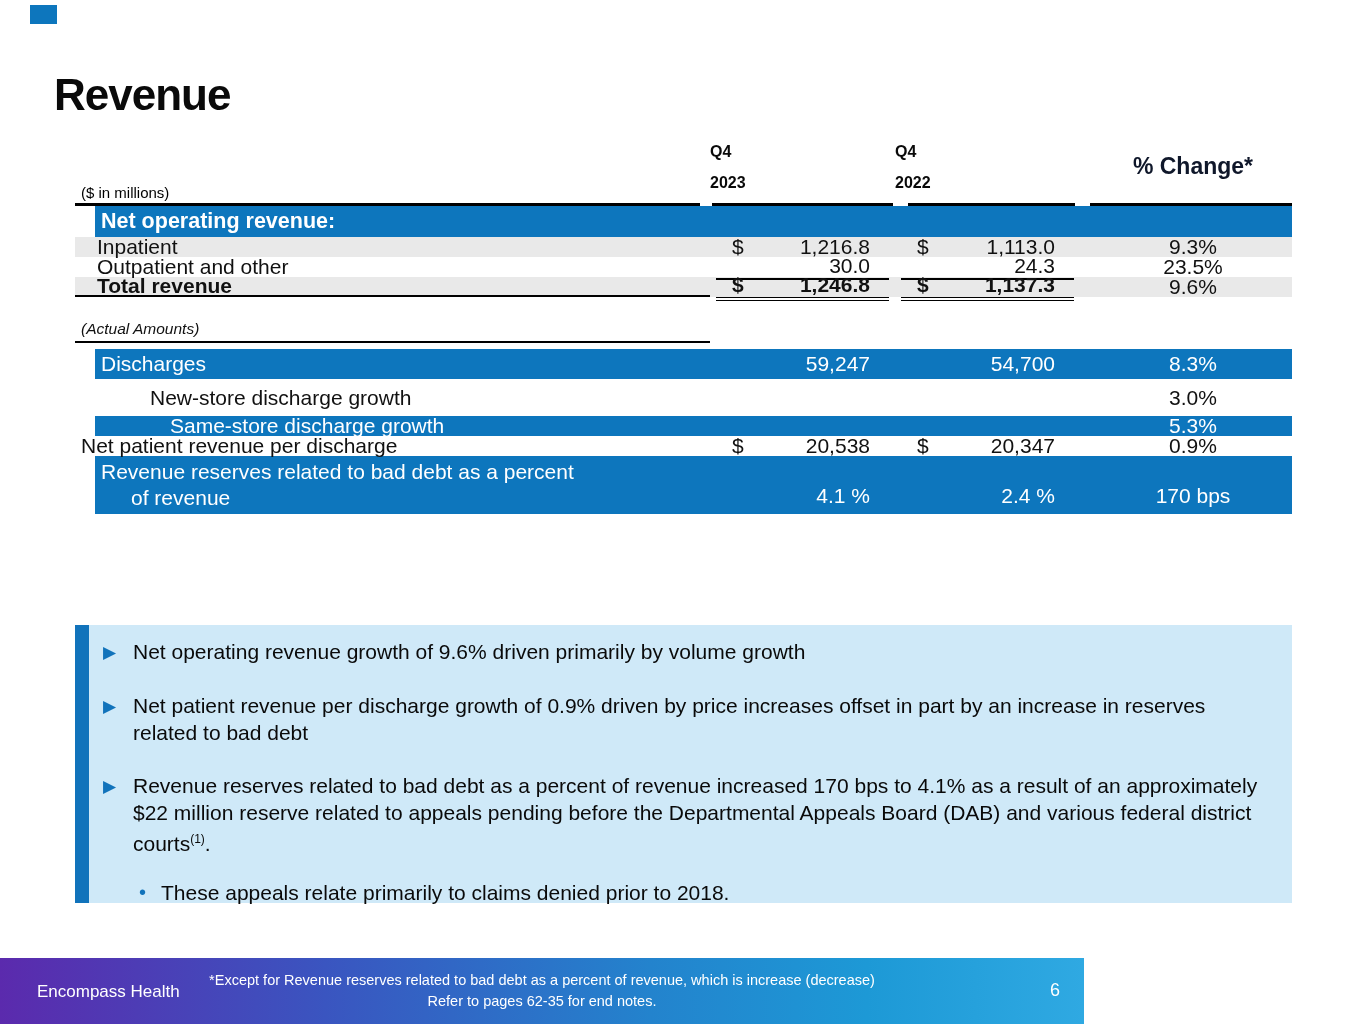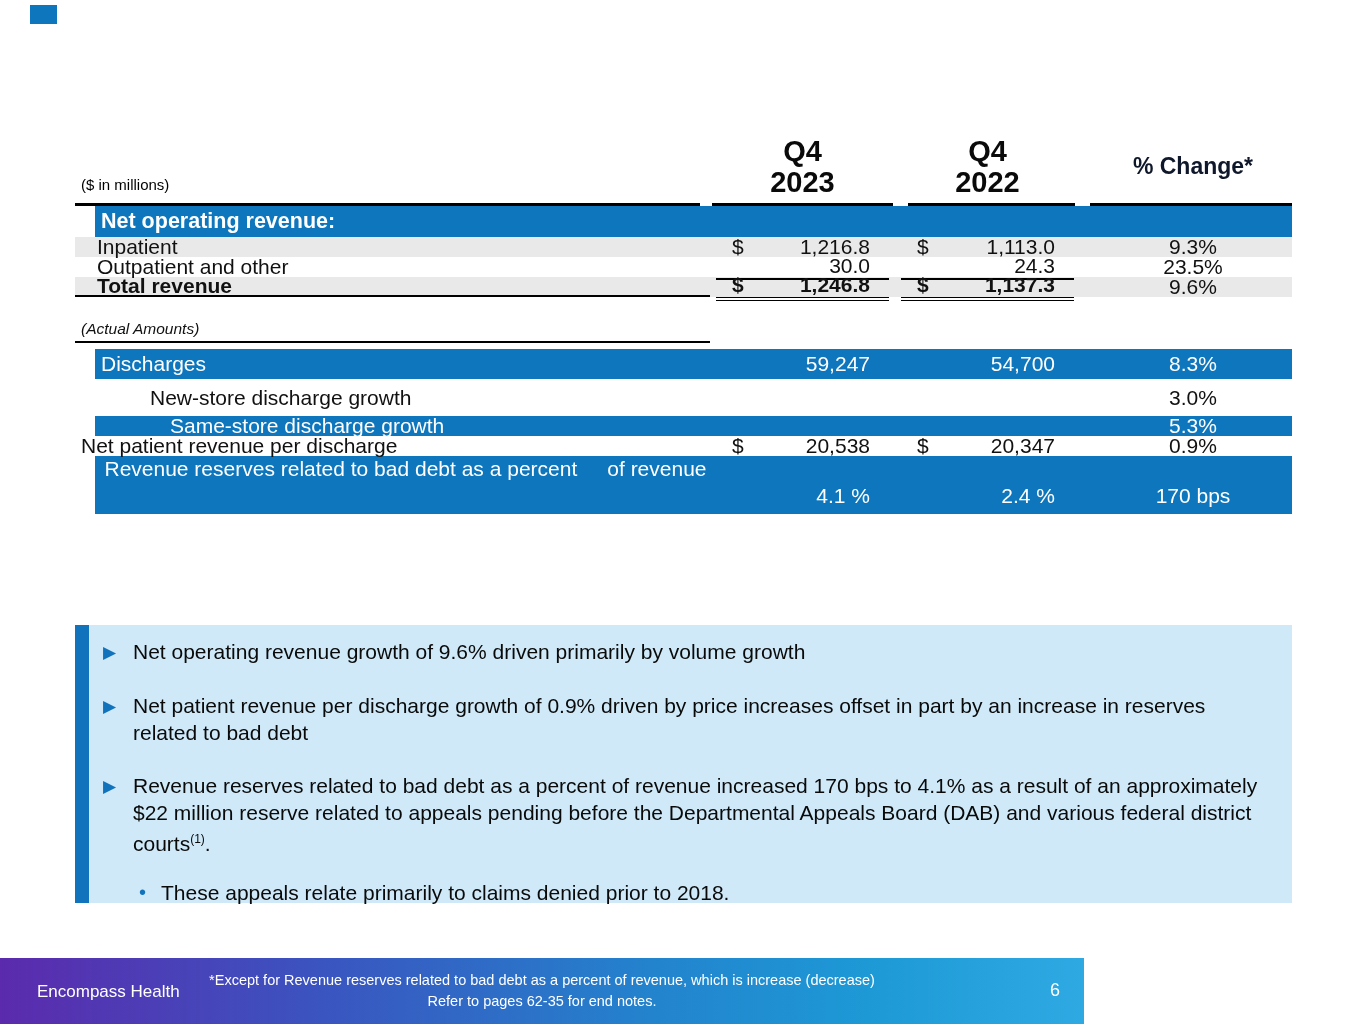--- a/index.html
+++ b/index.html
@@ -16,24 +16,24 @@
   
   .table { position:absolute; left:75px; top:130px; width:1217px; font-size:21px; }
   .trow { display:flex; align-items:center; }
   .c-label { flex:1; padding-left:6px; }
   .c-val { width:185px; }
   .c-chg { width:212px; text-align:center; padding-left:14px; }
   .cell-inner { display:flex; justify-content:space-between; align-items:center; height:100%; margin:0 6px; padding:0 19px 0 16px; }
   .cell-inner .num { margin-left:auto; }
 
   .thead { display:flex; height:73px; }
-  .thead .c-label { display:flex; align-items:flex-end; padding-bottom:10px; }
+  .thead .c-label { display:flex; align-items:flex-end; padding-bottom:2px; }
   .unit-label { font-size:15px; color:#000; }
-  .hdr2 { display:flex; flex-direction:column; justify-content:center; align-items:center;
-          font-weight:bold; font-size:29px; line-height:31px; color:#0a0a0a; }
+  .hdr2 { display:flex; flex-direction:column; justify-content:center; align-items:flex-start;
+          font-weight:bold; font-size:16px; line-height:31px; color:#0a0a0a; }
   .hdr1 { display:flex; align-items:center; justify-content:center; font-weight:bold; font-size:23px; color:#0f172a; }
 
   .rule-row { display:flex; height:3px; }
   .rule-row .seg { background:#000; height:2.5px; }
   .seg-label { width:625px; margin-right:12px; }
   .seg-v1 { width:181px; margin-right:15px; }
   .seg-v2 { width:167px; margin-right:15px; }
   .seg-chg { flex:1; }
 
   .row-blue { background:#0d76bd; color:#ffffff;margin-left:20px; }
@@ -51,21 +51,21 @@
   .ul-single .cell-inner { border-bottom:2px solid #000; }
   .ul-double .cell-inner { border-bottom:4px double #000; }
   .label-underline { border-bottom:2px solid #000; align-self:stretch; display:flex; align-items:center; }
 
   .spacer18 { height:18px; }
   .actual-row { height:28px; display:flex; align-items:flex-end; border-bottom:2px solid #000; width:635px; padding-left:6px; padding-bottom:3px; }
   .actual-label { font-style:italic; font-size:15.5px; }
   .gap6 { height:6px; }
 
   .baddebt { height:58px; align-items:stretch; }
-  .baddebt .c-label { display:flex; justify-content:center; line-height:26px; }
+  .baddebt .c-label { display:flex; flex-direction:column; justify-content:center; line-height:26px; }
   .baddebt .l2 { padding-left:30px; }
   .baddebt .cell-inner { align-items:flex-end; padding-bottom:6px; }
   .baddebt .c-chg { display:flex; align-items:flex-end; justify-content:center; padding-bottom:6px; }
 
   
   .callout { position:absolute; left:75px; top:625px; width:1217px; height:278px; display:flex; }
   .callout-bar { width:14px; background:#1173bb; }
   .callout-body { flex:1; background:#cfe9f8; padding:13px 20px 0 14px; }
   .bullet { display:flex; margin-bottom:26px; }
   .arrow-icon { width:30px; color:#1173bb; font-size:17px; line-height:27px; padding-top:1px; flex:none; }
@@ -82,20 +82,21 @@
   .footer-note { position:absolute; left:0; width:100%; text-align:center; top:12px; font-size:14.5px; line-height:21px; }
   .footer-page { position:absolute; right:24px; top:22px; font-size:18px; }
 </style>
 </head>
 <body>
 
 <div class="slide">
 
   <div class="corner-square"></div>
 
+  <h1 class="title">Revenue</h1>
 
   <div class="table">
 
     <div class="thead">
       <div class="c-label">
         <span class="unit-label">($ in millions)</span>
       </div>
       <div class="c-val hdr2">
         <span>Q4</span>
         <span>2023</span>

